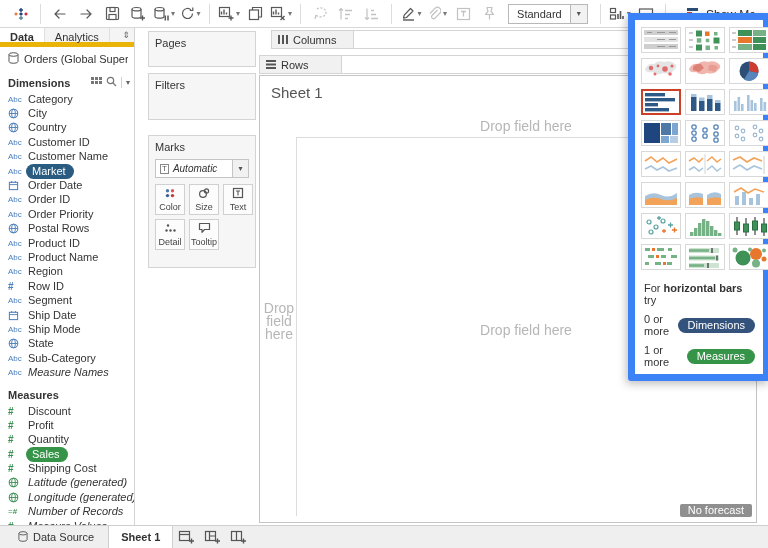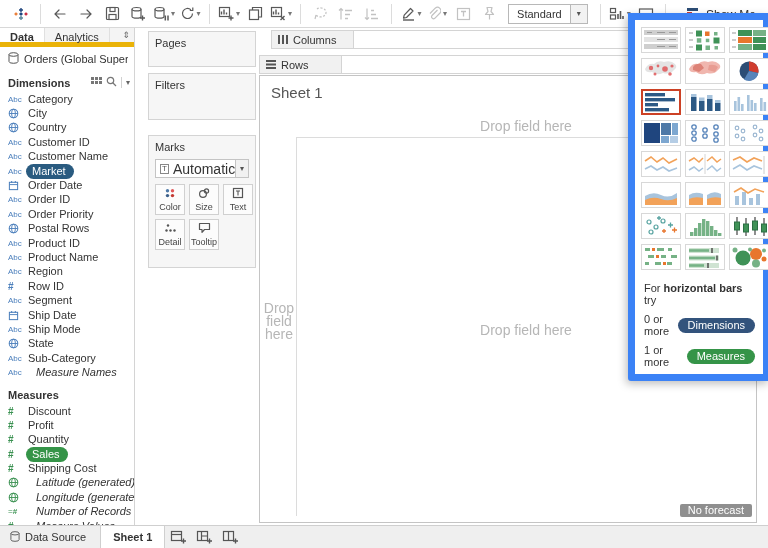--- a/index.html
+++ b/index.html
@@ -40,36 +40,36 @@
   .list-header { display:flex; align-items:center; padding:6px 4px 3px 8px; }
   .list-header .hdr { font-weight:bold; color:#333; flex:1; }
   .hdr-icons { display:flex; align-items:center; gap:4px; color:#666; }
   .hdr-icons .divider { width:1px; height:11px; background:#d0d0d0; }
   .field-row { display:flex; align-items:center; height:14.4px; padding-left:8px; cursor:pointer; }
   .field-icon { width:18px; flex:none; display:flex; align-items:center; color:#4a7ebb; }
   .field-icon.measure { color:#3a9151; }
   .abc-glyph { font-size:8px; letter-spacing:0; }
   .hash-glyph { font-size:10px; font-weight:bold; }
   .field-label { font-size:11px; color:#333; white-space:nowrap; padding:0 6px 1px 2px; line-height:12px; }
-  .field-label.italic { font-style:italic;margin-left:8px; }
+  .field-label.italic { font-style:italic; }
   .field-row.selected .field-label { background:#2a5b80; color:#fff; border-radius:8px;
     padding:1px 8px 2px 6px; }
   .field-row.selected.green .field-label { background:#359448; }
 
   
   .cards-col { position:absolute; top:28px; left:135px; width:123px; height:497px; background:#fff; }
   .card { position:absolute; left:13px; width:108px; background:#f6f6f6; border:1px solid #d4d4d4; padding:5px 6px; }
   .card-label { font-size:11px; color:#333; }
   .card-pages { top:3px; height:36px; }
   .card-filters { top:45px; height:47px; }
   .card-marks { top:107px; height:133px; }
   .marks-dd { margin-top:6px; height:19px; background:#fff; border:1px solid #c4c4c4;
     display:flex; align-items:center; cursor:pointer; }
   .marks-dd .t-ic { border:1px solid #888; font-size:8px; line-height:8px; padding:0 1px; margin:0 4px 0 4px; color:#555; }
-  .marks-dd .val { flex:1; font-size:14px; color:#333; }
+  .marks-dd .val { flex:1; font-size:10px; color:#333;font-style:italic; }
   .marks-dd .dd { width:16px; height:100%; border-left:1px solid #c4c4c4; background:#f1f1f1;
     display:flex; align-items:center; justify-content:center; font-size:8px; color:#555; }
   .marks-grid { margin-top:6px; display:grid; grid-template-columns:repeat(3,30px); gap:4px; }
   .mark-btn { width:30px; height:31px; background:#fcfcfc; border:1px solid #d0d0d0;
     display:flex; flex-direction:column; align-items:center; justify-content:center; gap:1px; cursor:pointer; }
   .mark-btn .lbl { font-size:9px; color:#444; }
 
   
   .sheet-area { position:absolute; top:28px; left:258px; width:510px; height:497px; background:#fff; }
   .shelf { position:absolute; left:1px; height:19px; display:flex; }
@@ -97,21 +97,21 @@
   .thumb { width:40px; height:26px; border:1px solid #d8d8d8; background:#fff; cursor:pointer;
     display:flex; align-items:center; justify-content:center; overflow:hidden; }
   .thumb.selected { border:2px solid #cc4125; }
   .showme-hints { padding:12px 8px 0 9px; }
   .hint-line { font-size:11px; color:#333; margin-bottom:7px; display:flex; align-items:center; gap:5px; }
   .hint-pill { color:#fff; border-radius:9px; padding:1px 10px 2px 10px; font-size:11px; cursor:pointer; }
 
   
   .status-bar { position:absolute; left:0; top:525px; width:768px; height:23px; background:#efefef;
     border-top:1px solid #cfcfcf; display:flex; align-items:stretch; }
-  .ds-tab { display:flex; align-items:center; gap:5px; padding:0 14px 0 10px; color:#333; cursor:pointer; }
+  .ds-tab { display:flex; align-items:center; gap:5px; padding:0 14px 0 18px; color:#333; cursor:pointer; }
   .sheet-tab { display:flex; align-items:center; padding:0 12px; background:#fff;
     border-left:1px solid #cfcfcf; border-right:1px solid #cfcfcf; font-weight:bold; cursor:pointer; }
   .new-btn { display:flex; align-items:center; justify-content:center; width:26px; color:#555; cursor:pointer; }
 </style>
 </head>
 <body>
 
 <div class="app">
 
   <div class="toolbar">

